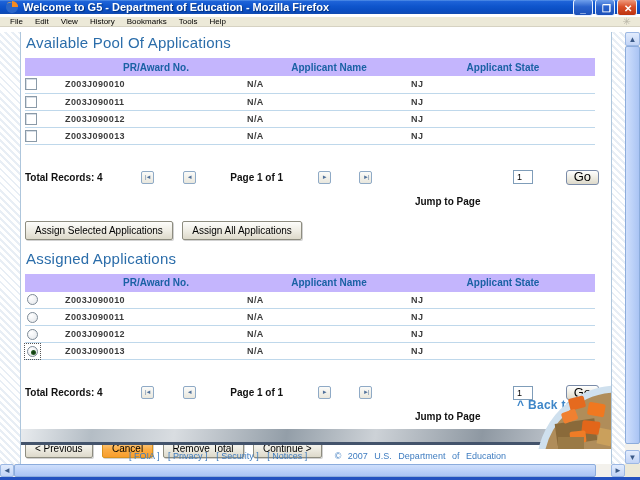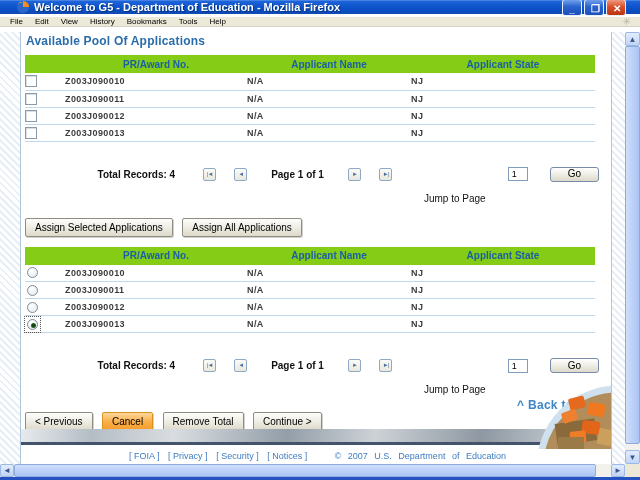--- a/index.html
+++ b/index.html
@@ -2,21 +2,21 @@
 <html><head>
 <meta charset="utf-8">
 <style>
   html,body{margin:0;padding:0;background:#555;}
   *{box-sizing:border-box;font-family:"Liberation Sans",sans-serif;}
   .window{position:relative;width:640px;height:480px;background:#fff;overflow:hidden;}
 
   
   .titlebar{position:absolute;top:0;left:0;right:0;height:14px;
     background:linear-gradient(180deg,#5a96ea 0%,#1e63d8 10%,#0f55cc 45%,#0a4cc0 80%,#114bb0 100%);
-    display:flex;align-items:center;padding:0 14px;}
+    display:flex;align-items:center;padding:0 3px;}
   .fx-icon{width:14px;height:14px;margin:0 4px 0 2px;flex:0 0 auto;}
   .title-text{color:#fff;font-size:11px;font-weight:bold;text-shadow:1px 1px 1px #00317e;white-space:nowrap;}
   .winbtns{margin-left:auto;display:flex;gap:2px;}
   .winbtn{width:20px;height:17px;border-radius:3px;border:1px solid #eaf2ff;
     background:linear-gradient(180deg,#70a0ec,#2a62cc 45%,#1c50b8);
     color:#fff;font-size:10px;line-height:15px;text-align:center;font-weight:bold;}
   .winbtn.close{background:linear-gradient(180deg,#ef9a7e,#d9502a 45%,#bc3310);}
 
   
   .menubar{position:absolute;top:17px;left:0;right:0;height:10px;background:#ece9d8;
@@ -24,53 +24,53 @@
   .menu-item{font-size:8px;color:#000;padding:0 6px;line-height:10px;}
   .throbber{position:absolute;right:9px;top:-1px;color:#b9b6a8;font-size:10px;}
 
   
   .content-bg{position:absolute;top:32px;left:0;width:625px;height:432px;
     background:repeating-linear-gradient(45deg,#ffffff 0 3px,#e8eef5 3px 5px);}
   .panel{position:absolute;top:0;left:20px;width:592px;height:432px;background:#fff;
     border-left:1px solid #aec6dc;border-right:1px solid #aec6dc;padding:2px 0 0 0;overflow:hidden;}
 
   
-  .section-heading{font-size:12px;font-weight:bold;color:#2b6daa;margin:0 0 7px 5px;letter-spacing:.2px;}
+  .section-heading{font-size:15px;font-weight:normal;color:#2b6daa;margin:0 0 7px 5px;letter-spacing:.2px;}
 
   
   table.apps{border-collapse:collapse;margin-left:4px;width:570px;table-layout:fixed;
     border-bottom:1px solid #9e9e9e;}
   table.apps col.c-sel{width:40px;} table.apps col.c-pr{width:182px;}
   table.apps col.c-name{width:164px;} table.apps col.c-state{width:184px;}
-  table.apps th{background:#84cc16;color:#1a61a4;font-size:10px;font-weight:bold;
+  table.apps th{background:#c4b5fd;color:#1a61a4;font-size:10px;font-weight:bold;
     height:18px;text-align:center;padding:0;}
   table.apps td{height:17px;border-bottom:1px solid #bfd8eb;
     font-size:9px;font-weight:bold;color:#3c3c3c;letter-spacing:.4px;padding:0;}
 
   .cb{display:inline-block;width:12px;height:12px;background:#fff;border:1px solid #8a9aa8;
     box-shadow:inset 1px 1px 0 #d7dee6;vertical-align:middle;}
   .radio-wrap{display:inline-block;padding:2px;line-height:0;}
   .radio-wrap.focus{outline:1px dotted #555;}
   .radio{display:inline-block;width:11px;height:11px;border:1px solid #7f8c98;border-radius:50%;
     background:radial-gradient(circle at 35% 30%,#ffffff,#e3e6ea);position:relative;}
   .radio.checked::after{content:"";position:absolute;left:3px;top:3px;width:5px;height:5px;
     border-radius:50%;background:radial-gradient(circle,#123c12 20%,#357a35);}
 
   
-  .pagination{width:574px;display:flex;justify-content:flex-end;align-items:center;
+  .pagination{width:574px;display:flex;justify-content:space-between;align-items:center;
     margin:3px 0 0 4px;gap:18px;font-size:10px;color:#111;}
   .pg-total{font-weight:600;margin-right:10px;}
   .pg-btn{width:13px;height:13px;border:1px solid #8faac6;background:linear-gradient(180deg,#fbfbf9,#e9e7dd);
     color:#51719a;font-size:6px;line-height:11px;text-align:center;letter-spacing:-1px;
     border-radius:2px;padding:0;}
   .pg-page{font-weight:600;margin:0 6px;}
-  .jump-label{font-weight:400;margin-left:14px;margin-top:48px;}
+  .jump-label{font-weight:700;margin-left:14px;margin-top:48px;}
   .jump-input{width:20px;height:14px;border:1px solid #7f9db9;font-size:9px;padding:0 0 0 3px;margin-left:4px;}
-  .go-btn{height:15px;border:1px solid #7a8ba8;border-radius:3px;font-size:10px;line-height:12px;
-    padding:0 17px;margin-left:4px;background:linear-gradient(180deg,#ffffff,#efede4 50%,#ddd9ca);}
+  .go-btn{height:15px;border:1px solid #7a8ba8;border-radius:3px;font-size:13px;line-height:12px;
+    padding:0 7px;margin-left:4px;background:linear-gradient(180deg,#ffffff,#efede4 50%,#ddd9ca);}
 
   
   .btn{display:inline-block;border:1px solid #8e8d80;border-radius:2px;font-size:10px;color:#000;
     padding:3px 9px;background:linear-gradient(180deg,#fdfdfb,#efede4 50%,#ddd9ca);
     box-shadow:1px 1px 0 rgba(0,0,0,.18);margin-right:5px;}
   .btn.cancel{border-color:#d8921f;background:linear-gradient(180deg,#fdd79a,#fbad45 55%,#f89d2c);}
   .assign-row{margin:13px 0 10px 4px;}
   .nav-row{margin:16px 0 0 4px;}
 
   
@@ -187,20 +187,21 @@
         <span class="jump-label">Jump to Page</span>
         <input class="jump-input" value="1" style="">
         <button class="go-btn">Go</button>
       </div>
 
       <div class="assign-row">
         <button class="btn">Assign Selected Applications</button>
         <button class="btn">Assign All Applications</button>
       </div>
 
+      <div class="section-heading">Assigned Applications</div>
 
       <table class="apps">
         <colgroup>
             <col class="c-sel">
             <col class="c-pr">
             <col class="c-name">
             <col class="c-state">
           </colgroup>
         <tbody>
             <tr>

